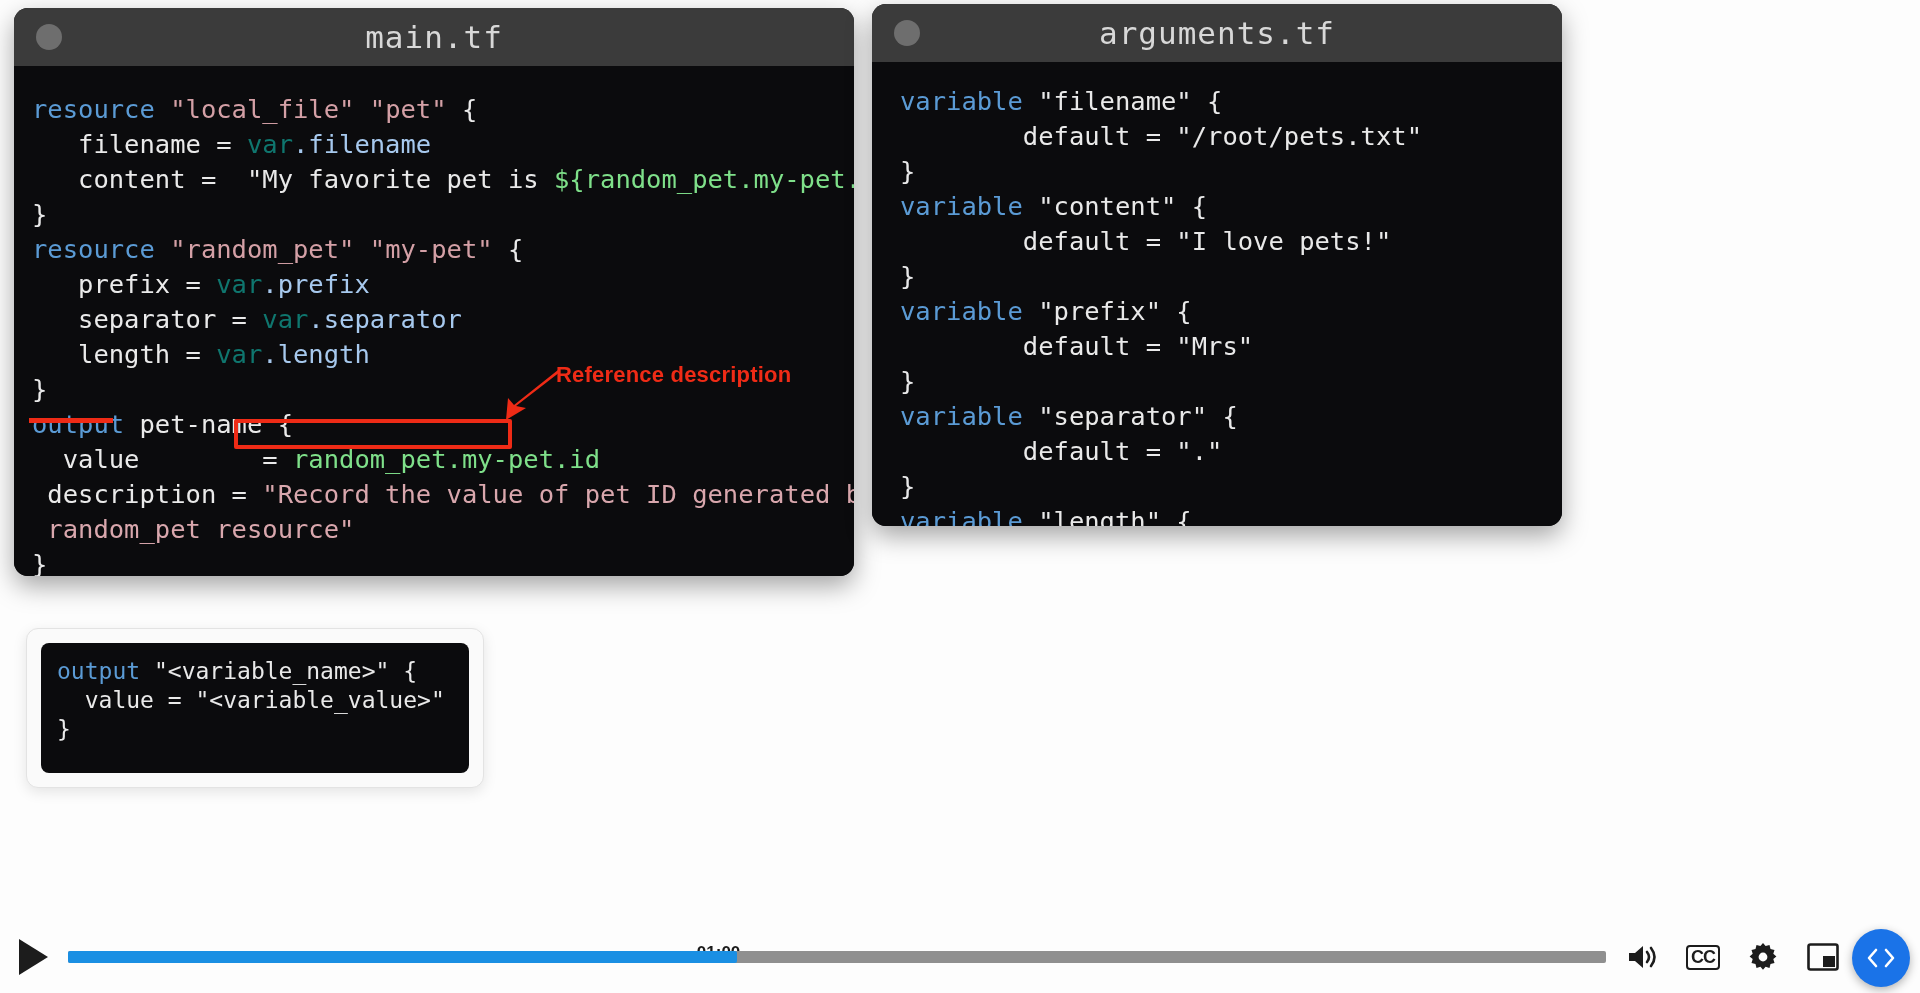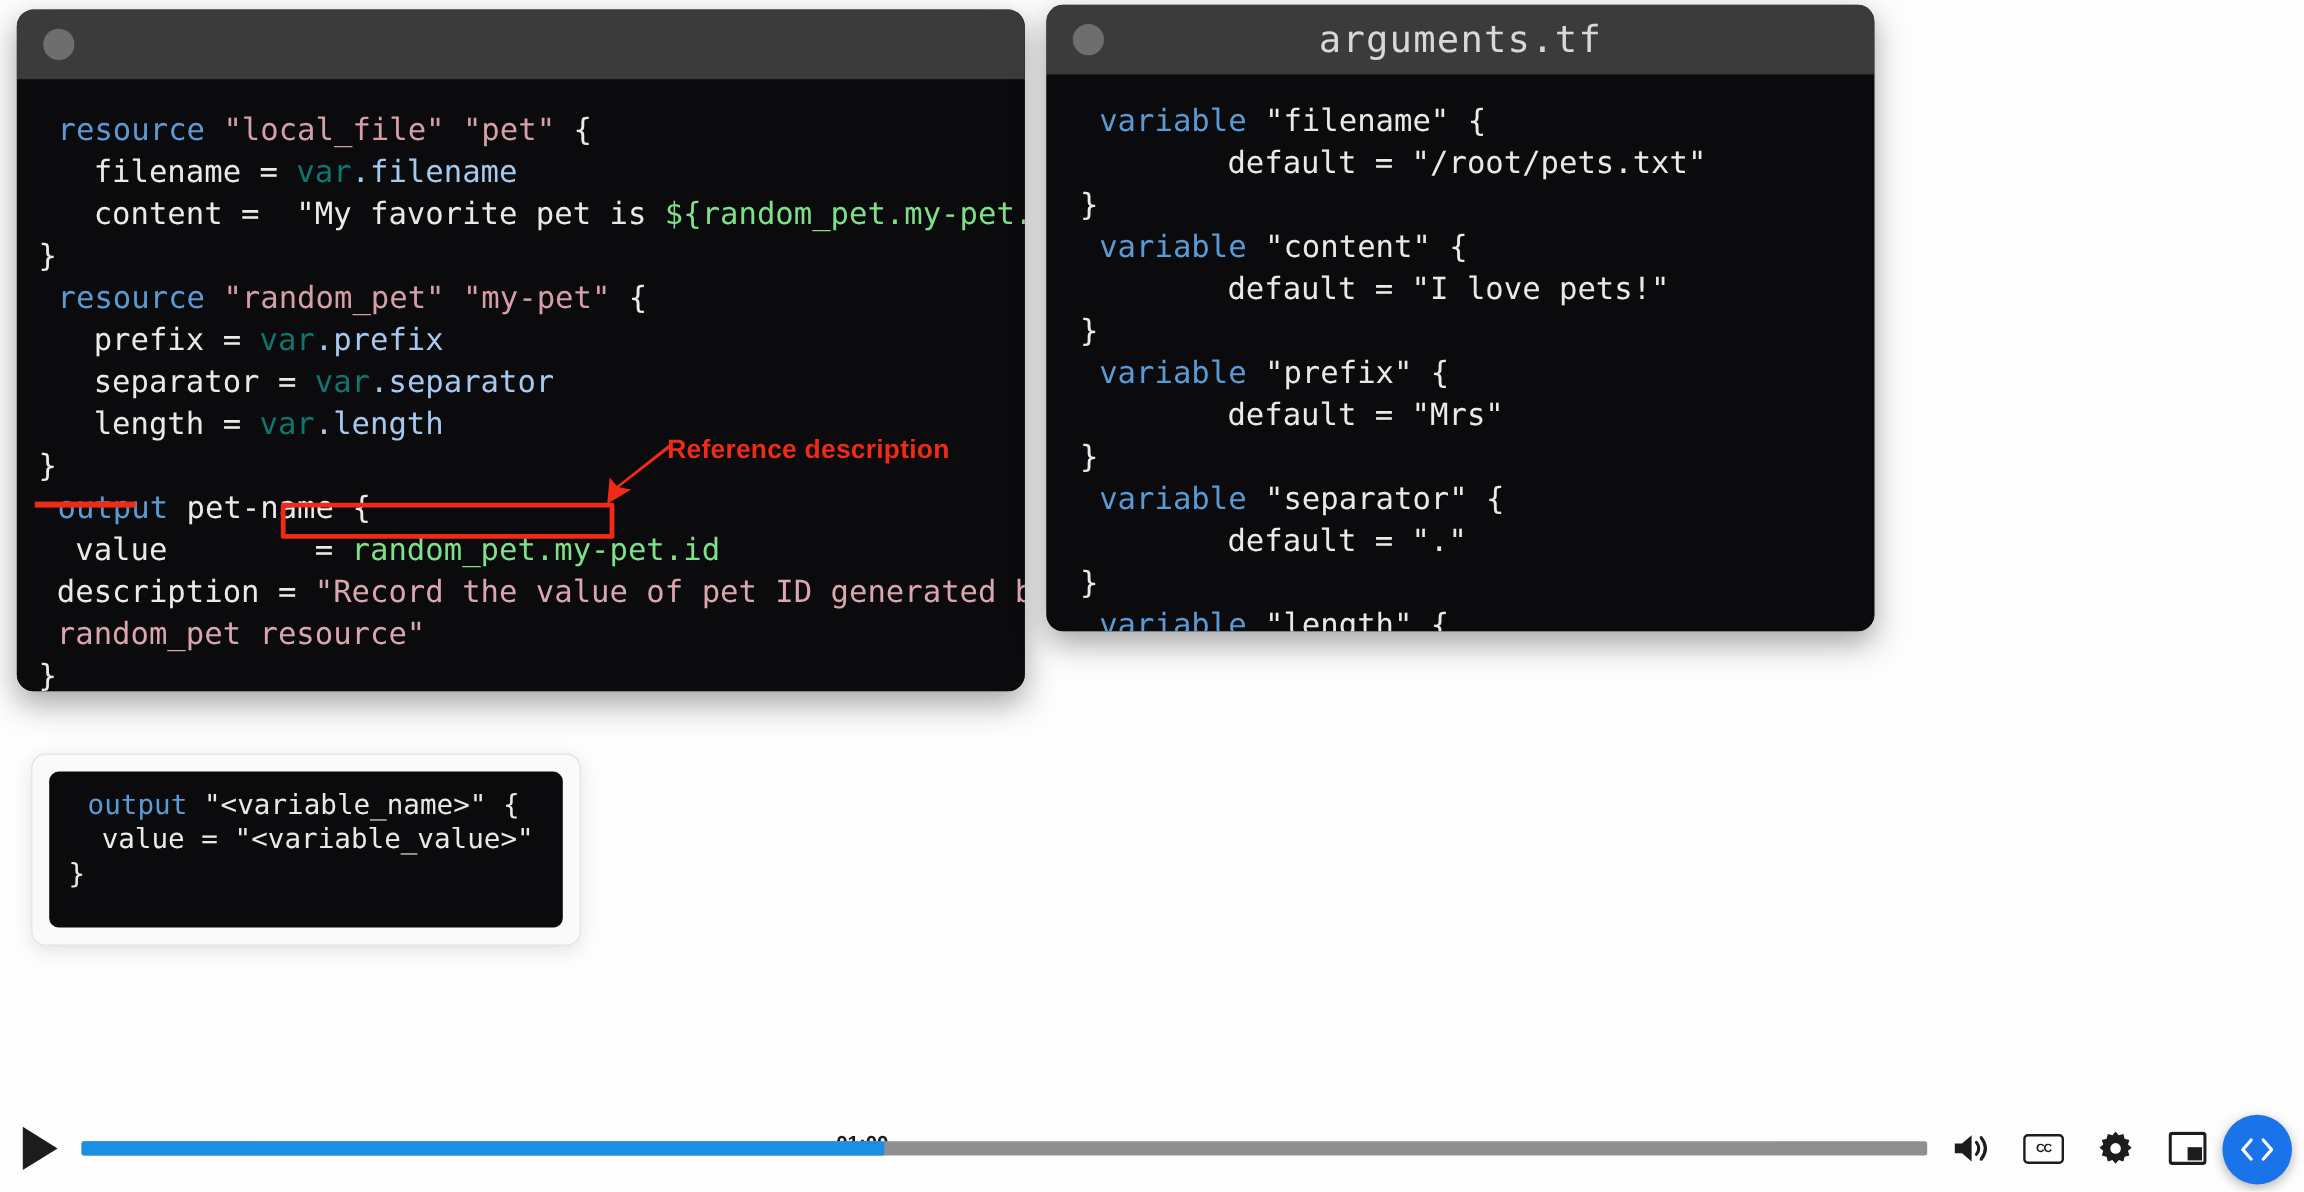--- a/index.html
+++ b/index.html
@@ -44,21 +44,21 @@
     pointer-events: none;
   }
   .code-body {
     background: #0b0b0d;
     font-family: "DejaVu Sans Mono", monospace;
     white-space: pre;
     color: #e8e8e8;
   }
 
   
-  .kw      { color: #5b9bd5; margin-left: 16px; }      
+  .kw      { color: #5b9bd5; }      
   .str-lbl { color: #d4a0a6; }      
   .str     { color: #d9a7ad; }      
   .str-w   { color: #e9e9e9; }      
   .varref  { color: #0f766e; }      
   .attr    { color: #a7c9ee; }      
   .plain   { color: #eaeaea; }
   .green   { color: #7fe08a; }
 
   
   #win-main {
@@ -204,33 +204,34 @@
     display: flex; align-items: center; justify-content: center;
     box-shadow: 0 3px 10px rgba(0,0,0,.3);
     cursor: pointer;
   }
   .cc-box {
     border: 2.5px solid #1c1c1c;
     border-radius: 4px;
     width: 34px; height: 25px;
     display: flex; align-items: center; justify-content: center;
     font-family: "Liberation Sans", sans-serif;
-    font-size: 10px; font-weight: bold;
+    font-size: 18px; font-weight: bold;
     color: #1c1c1c;
     letter-spacing: -1px;
   }
 </style>
 </head>
 <body>
 
 <div id="stage">
 
   <div class="code-window" id="win-main">
     <div class="win-titlebar">
       <div class="win-dot"></div>
+      <div class="win-title">main.tf</div>
     </div>
     <div class="code-body"><div><span class="kw">resource</span><span class="plain"> </span><span class="str-lbl">"local_file"</span><span class="plain"> </span><span class="str-lbl">"pet"</span><span class="plain"> {</span></div><div><span class="plain">   filename = </span><span class="varref">var</span><span class="attr">.filename</span></div><div><span class="plain">   content =  </span><span class="str-w">"My favorite pet is </span><span class="green">${random_pet.my-pet.id}</span></div><div><span class="plain">}</span></div><div><span class="plain"></span></div><div><span class="kw">resource</span><span class="plain"> </span><span class="str-lbl">"random_pet"</span><span class="plain"> </span><span class="str-lbl">"my-pet"</span><span class="plain"> {</span></div><div><span class="plain">   prefix = </span><span class="varref">var</span><span class="attr">.prefix</span></div><div><span class="plain">   separator = </span><span class="varref">var</span><span class="attr">.separator</span></div><div><span class="plain">   length = </span><span class="varref">var</span><span class="attr">.length</span></div><div><span class="plain">}</span></div><div><span class="plain"></span></div><div><span class="kw">output</span><span class="plain"> pet-name {</span></div><div><span class="plain">  value        = </span><span class="green">random_pet.my-pet.id</span></div><div><span class="plain"> description = </span><span class="str">"Record the value of pet ID generated by the</span></div><div><span class="plain"> </span><span class="str">random_pet resource"</span></div><div><span class="plain">}</span></div></div>
   </div>
 
   <div class="code-window" id="win-vars">
     <div class="win-titlebar">
       <div class="win-dot"></div>
       <div class="win-title">arguments.tf</div>
     </div>
     <div class="code-body"><div><span class="kw">variable</span><span class="plain"> </span><span class="str-w">"filename"</span><span class="plain"> {</span></div><div><span class="plain">        default = </span><span class="str-w">"/root/pets.txt"</span></div><div><span class="plain">}</span></div><div><span class="kw">variable</span><span class="plain"> </span><span class="str-w">"content"</span><span class="plain"> {</span></div><div><span class="plain">        default = </span><span class="str-w">"I love pets!"</span></div><div><span class="plain">}</span></div><div><span class="kw">variable</span><span class="plain"> </span><span class="str-w">"prefix"</span><span class="plain"> {</span></div><div><span class="plain">        default = </span><span class="str-w">"Mrs"</span></div><div><span class="plain">}</span></div><div><span class="kw">variable</span><span class="plain"> </span><span class="str-w">"separator"</span><span class="plain"> {</span></div><div><span class="plain">        default = </span><span class="str-w">"."</span></div><div><span class="plain">}</span></div><div><span class="kw">variable</span><span class="plain"> </span><span class="str-w">"length"</span><span class="plain"> {</span></div></div>

